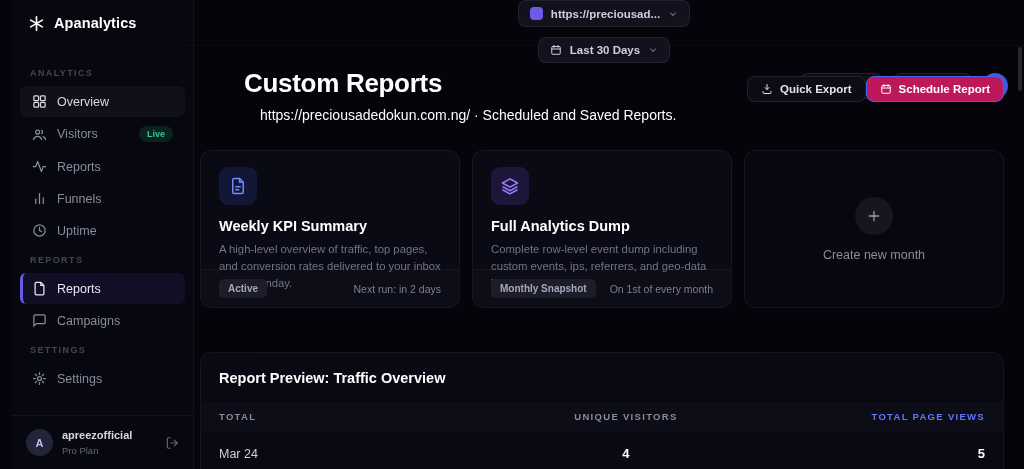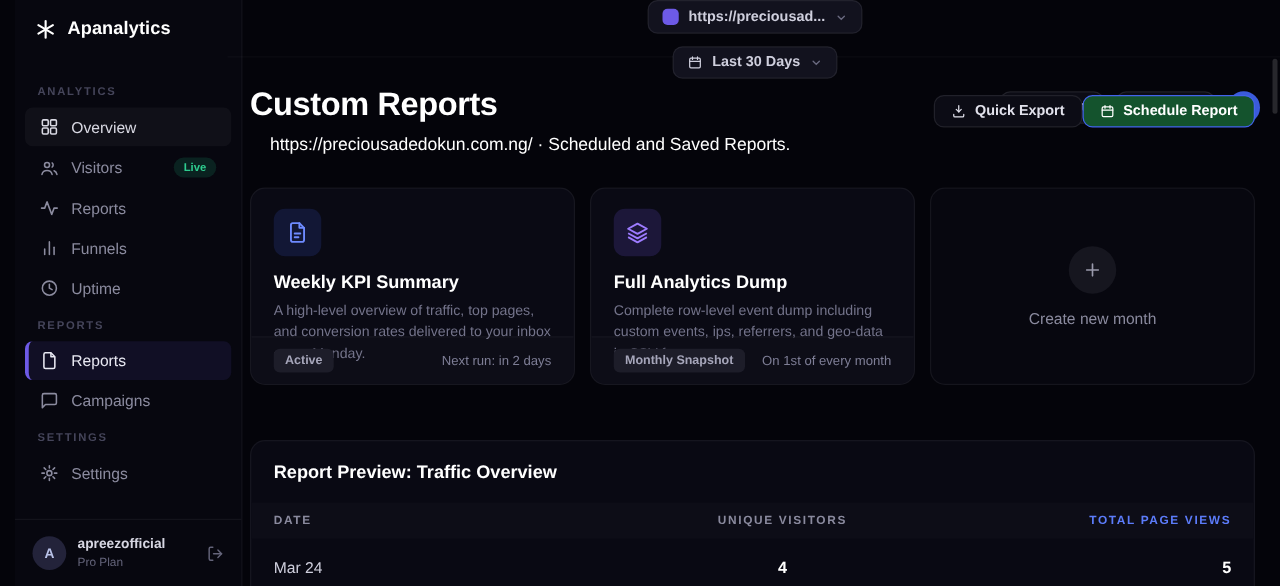--- a/index.html
+++ b/index.html
@@ -79,27 +79,27 @@
     font-size:11.5px; font-weight:bold; color:#e2e2ec;
   }
   .top-avatar {
     width:26px; height:26px; border-radius:50%; background:#3b5bdb;
     color:#fff; font-size:11px; font-weight:bold;
     display:flex; align-items:center; justify-content:center; cursor:pointer;
   }
 
   
   .main { position:absolute; left:182px; top:46px; width:842px; height:423px; padding:22px 20px 0 18px; }
-  .page-head { display:flex; justify-content:space-between; align-items:flex-start; }
+  .page-head { display:flex; justify-content:space-between; align-items:flex-start;margin-left:44px; }
   .page-title { font-size:26px; font-weight:bold; color:#ffffff; letter-spacing:-0.3px; }
   .page-sub { margin-top:8px; font-size:14px; color:#ffffff;padding-left:16px; }
   .head-actions { display:flex; margin-top:8px; }
   .btn-primary {
     display:flex; align-items:center; gap:7px;
-    background:#14532d; border:1px solid #4263eb;
+    background:#be185d; border:1px solid #4263eb;
     border-radius:8px; padding:6px 13px; cursor:pointer;
     font-size:11.5px; font-weight:bold; color:#ffffff;
   }
 
   
   .cards { display:flex; gap:12px; margin-top:27px; }
   .card {
     flex:1; background:#0a0a14; border:1px solid rgba(255,255,255,0.055);
     border-radius:12px; height:158px; position:relative; overflow:hidden; cursor:pointer;
   }
@@ -398,21 +398,21 @@
             <path d="M12 5v14M5 12h14"></path>
           </svg>
       </div>
       <div class="create-label">Create new month</div>
     </div>
   </div>
 
   <section class="preview">
     <div class="preview-head">Report Preview: Traffic Overview</div>
     <div class="table-head">
-      <div class="th c1">DATE</div>
+      <div class="th c1">TOTAL</div>
       <div class="th c2">UNIQUE VISITORS</div>
       <div class="th c3">TOTAL PAGE VIEWS</div>
     </div>
     <div class="trow">
       <div class="td c1">Mar 24</div>
       <div class="td c2">4</div>
       <div class="td c3">5</div>
     </div>
   </section>
 </main>

